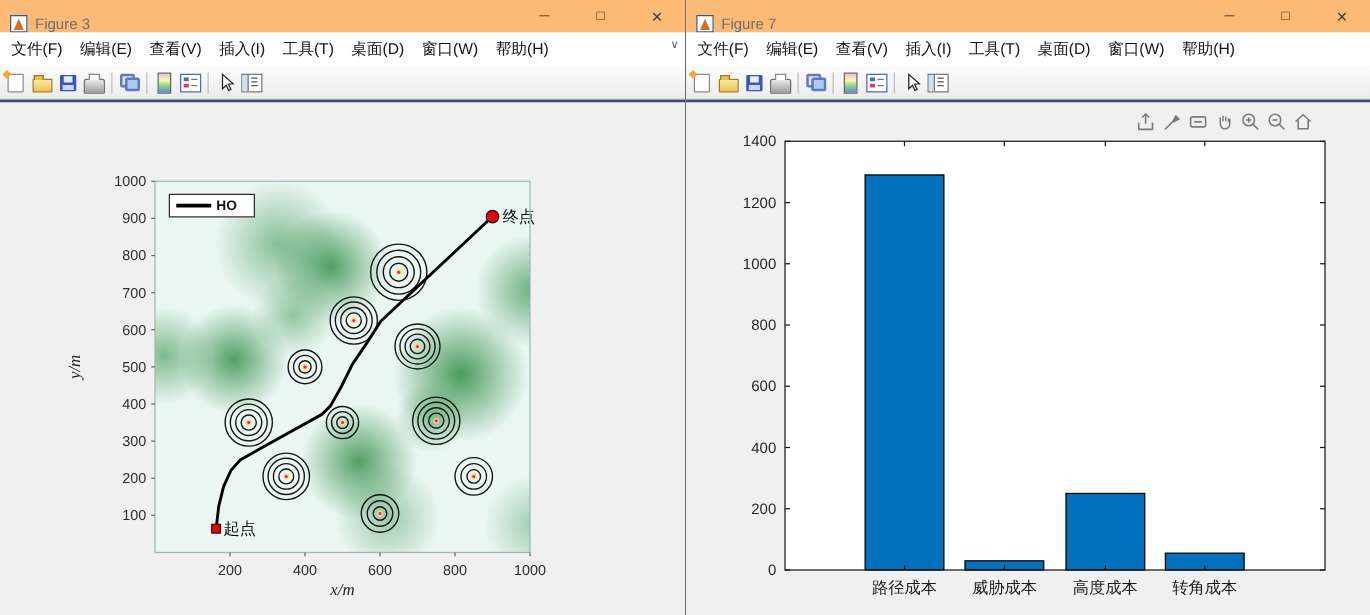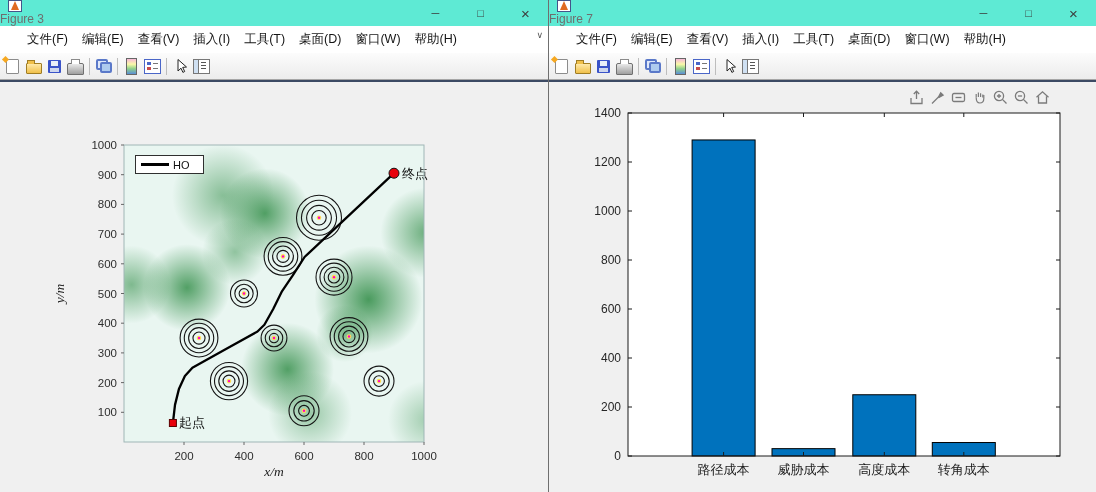--- a/index.html
+++ b/index.html
@@ -1,30 +1,30 @@
 <!DOCTYPE html>
 <html><head>
 <meta charset="utf-8">
 <style>
   html,body{margin:0;padding:0;background:#e9e9e9;}
   body{width:1096px;height:492px;overflow:hidden;font-family:"Liberation Sans",sans-serif;}
   .desktop{display:flex;width:1096px;height:492px;}
   .window{width:548px;height:492px;background:#f0f0f0;position:relative;box-sizing:border-box;}
   .window.right{border-left:1px solid #6f6f6f;}
   
-  .titlebar{height:26px;background:#5eead4;display:flex;align-items:flex-start;position:relative;flex-direction:column;}
+  .titlebar{height:26px;background:#fdba74;display:flex;align-items:flex-end;position:relative;}
   .fig-icon{width:14px;height:14px;margin:0 6px 0 8px;background:#fff;border:1px solid #44558a;position:relative;box-sizing:border-box;}
   .fig-icon::before{content:"";position:absolute;left:2px;bottom:1px;width:0;height:0;
     border-left:4px solid transparent;border-right:4px solid transparent;border-bottom:9px solid #e06a1f;}
   .win-title{font-size:12px;color:#6e6e6e;}
   .win-ctrls{position:absolute;right:0;top:0;height:26px;display:flex;}
   .wbtn{width:45px;height:26px;display:flex;align-items:center;justify-content:center;color:#3c3c3c;font-size:11px;line-height:1;}
   .wbtn.close{font-size:15px;}
   
-  .menubar{height:27px;background:#ffffff;display:flex;align-items:center;padding-left:20px;position:relative;}
+  .menubar{height:27px;background:#ffffff;display:flex;align-items:center;padding-left:2px;position:relative;}
   .mitem{padding:0 7px;font-size:12.5px;color:#141414;white-space:nowrap;}
   .menu-overflow{position:absolute;right:5px;top:4px;font-size:9px;color:#555;}
   
   .toolbar{height:26px;display:flex;align-items:center;padding:0 2px;background:linear-gradient(#fcfcfc,#ececec);border-bottom:1px solid #a6a6a6;}
   .canvas-topline{height:2px;background:#3c4a64;}
   .tbtn{width:21px;height:22px;display:flex;align-items:center;justify-content:center;}
   .tsep{width:1px;height:17px;background:#bdbdbd;margin:0 3px;}
   .ic-new{width:11px;height:13px;background:#fff;border:1px solid #8c8c8c;border-radius:1px;position:relative;}
   .ic-new::before{content:"";position:absolute;left:-4px;top:-3px;width:5px;height:5px;background:#f6a821;transform:rotate(45deg);}
   .ic-open{width:14px;height:9px;background:linear-gradient(#ffe9a8,#f0c04a);border:1px solid #a07d24;border-radius:1px;position:relative;margin-top:4px;}
@@ -43,21 +43,21 @@
   .ic-leg::before{content:"";position:absolute;left:2px;top:2px;width:4px;height:3px;background:#4a66c8;box-shadow:0 5px 0 #c84a4a;}
   .ic-leg::after{content:"";position:absolute;left:8px;top:3px;width:5px;height:1px;background:#777;box-shadow:0 5px 0 #777;}
   .ic-insp{width:15px;height:13px;border:1px solid #777;background:#fff;position:relative;}
   .ic-insp::before{content:"";position:absolute;left:0;top:0;bottom:0;width:4px;background:#cfe0f2;border-right:1px solid #777;}
   .ic-insp::after{content:"";position:absolute;left:7px;top:2px;width:5px;height:1px;background:#555;box-shadow:0 3px 0 #555,0 6px 0 #555;}
   
   .canvas{height:410px;background:#f0f0f0;position:relative;}
   .plot-svg{position:absolute;left:0;top:0;}
   .legend-box{position:absolute;left:135px;top:73px;width:69px;height:19px;background:#fff;border:1px solid #2f2f2f;display:flex;align-items:center;box-sizing:border-box;}
   .legend-line{width:28px;height:3px;background:#000;margin:0 4px 0 5px;}
-  .legend-label{font-size:11px;color:#111;}
+  .legend-label{font-size:11px;color:#111;font-weight:bold;}
   .axes-toolbar{position:absolute;top:7px;right:44px;display:flex;gap:3px;}
   .axes-toolbar svg{display:block;}
   .num-txt{font-family:"Liberation Sans",sans-serif;}
 </style>
 </head>
 <body>
 
 <div class="desktop">
 
   <div class="window">

